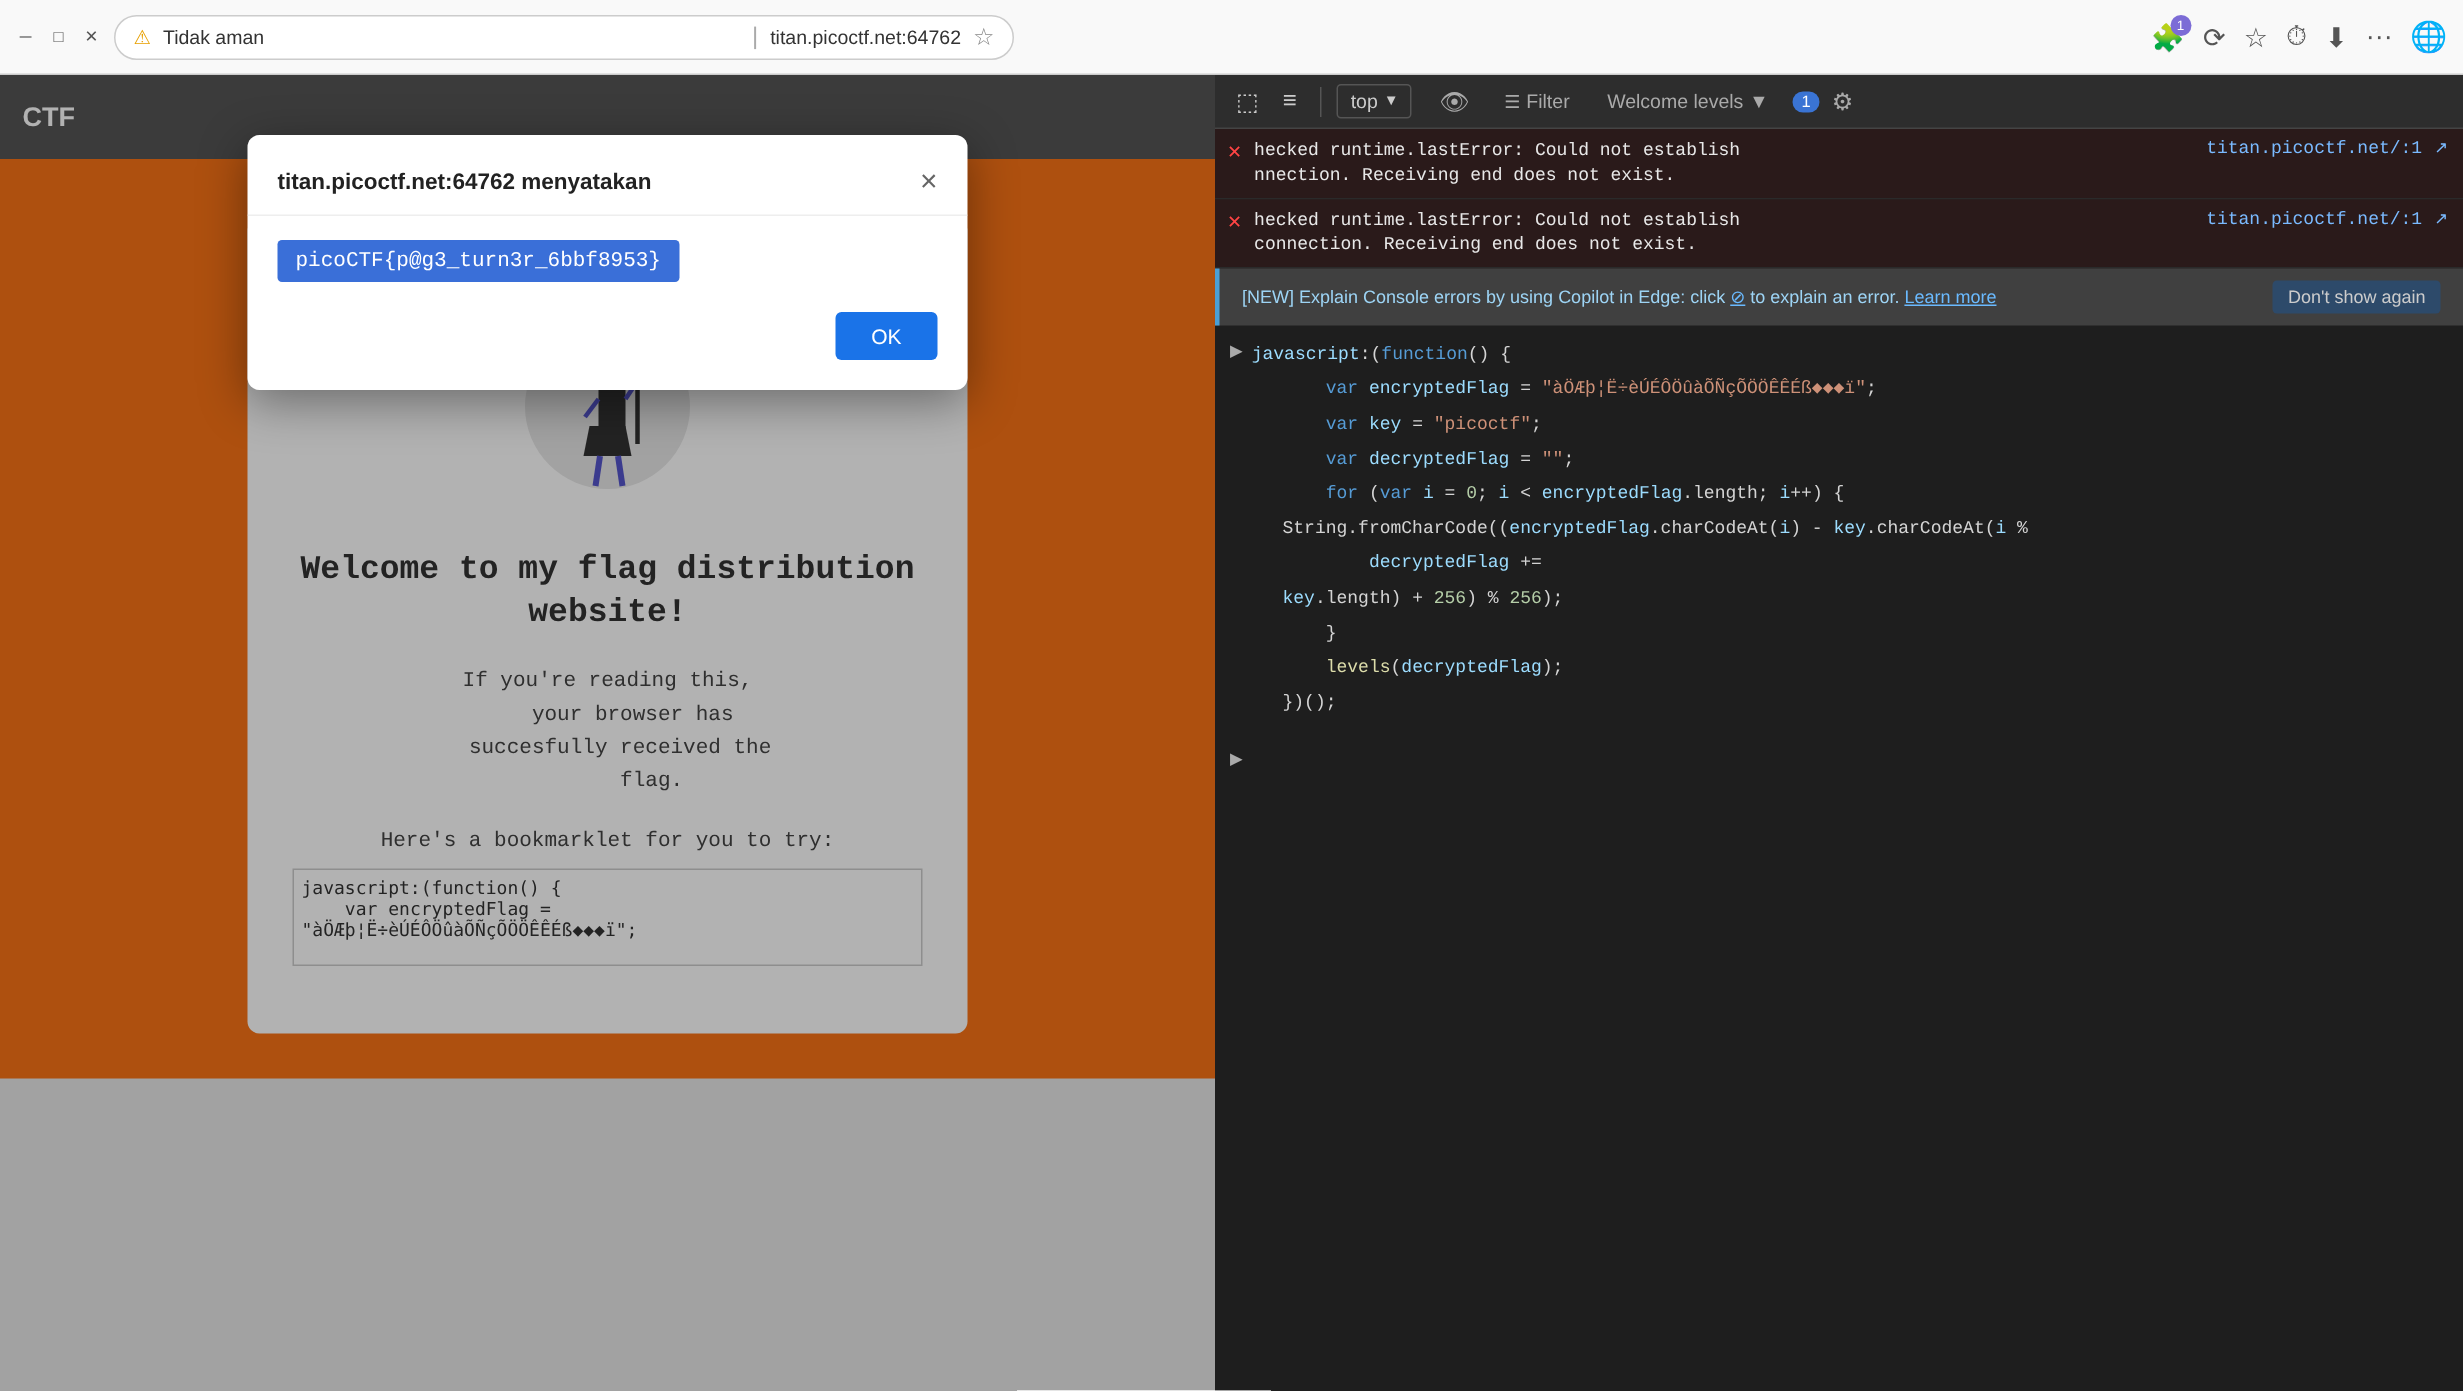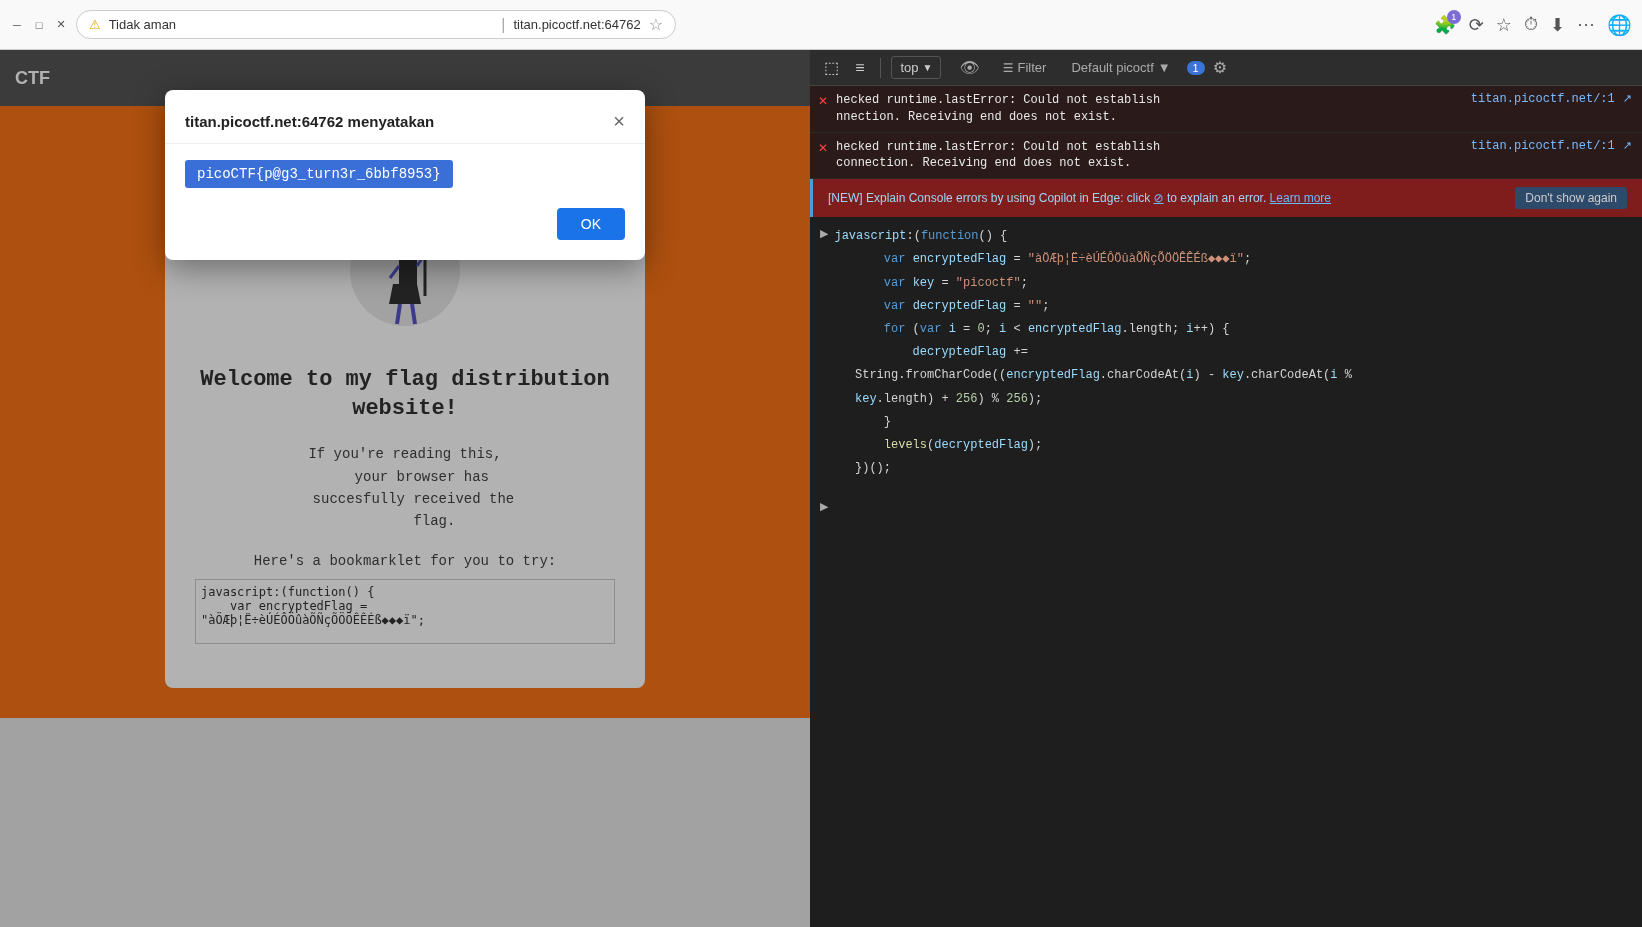--- a/index.html
+++ b/index.html
@@ -251,21 +251,21 @@
       min-width: 18px;
       text-align: center;
     }
     .settings-gear {
       background: none; border: none; cursor: pointer;
       color: #aaa; font-size: 16px;
     }
 
     
     .console-info-banner {
-      background: #7f1d1d;
+      background: #404040;
       border-left: 3px solid #4a9fd5;
       padding: 8px 15px;
       display: flex;
       align-items: center;
       justify-content: space-between;
       gap: 10px;
     }
     .banner-text {
       color: #9dd4f5;
       font-size: 12px;
@@ -531,21 +531,21 @@
 
       <div class="devtools-right-actions">
         <button class="eye-btn">👁</button>
 
         <button class="filter-btn">
           <span class="filter-icon">☰</span>
           <span>Filter</span>
         </button>
 
         <button class="default-levels-btn">
-          <span>Default picoctf</span>
+          <span>Welcome levels</span>
           <span>▼</span>
         </button>
 
         <span class="msg-count-badge">1</span>
 
         <button class="settings-gear">⚙</button>
       </div>
     </div>
 
     <div class="console-output">
@@ -582,24 +582,24 @@
         <div style="padding:2px 10px 2px 45px;">
           <div class="code-content">    <span class="kw">var</span> <span class="var-name">key</span> = <span class="str">"picoctf"</span>;</div>
         </div>
         <div style="padding:2px 10px 2px 45px;">
           <div class="code-content">    <span class="kw">var</span> <span class="var-name">decryptedFlag</span> = <span class="str">""</span>;</div>
         </div>
         <div style="padding:2px 10px 2px 45px;">
           <div class="code-content">    <span class="kw">for</span> (<span class="kw">var</span> <span class="var-name">i</span> = <span class="num">0</span>; <span class="var-name">i</span> &lt; <span class="var-name">encryptedFlag</span>.length; <span class="var-name">i</span>++) {</div>
         </div>
         <div style="padding:2px 10px 2px 45px;">
+          <div class="code-content">String.fromCharCode((<span class="var-name">encryptedFlag</span>.charCodeAt(<span class="var-name">i</span>) - <span class="var-name">key</span>.charCodeAt(<span class="var-name">i</span> %</div>
+        </div>
+        <div style="padding:2px 10px 2px 45px;">
           <div class="code-content">        <span class="var-name">decryptedFlag</span> +=</div>
-        </div>
-        <div style="padding:2px 10px 2px 45px;">
-          <div class="code-content">String.fromCharCode((<span class="var-name">encryptedFlag</span>.charCodeAt(<span class="var-name">i</span>) - <span class="var-name">key</span>.charCodeAt(<span class="var-name">i</span> %</div>
         </div>
         <div style="padding:2px 10px 2px 45px;">
           <div class="code-content"><span class="var-name">key</span>.length) + <span class="num">256</span>) % <span class="num">256</span>);</div>
         </div>
         <div style="padding:2px 10px 2px 45px;">
           <div class="code-content">    }</div>
         </div>
         <div style="padding:2px 10px 2px 45px;">
           <div class="code-content">    <span class="fn">levels</span>(<span class="var-name">decryptedFlag</span>);</div>
         </div>

